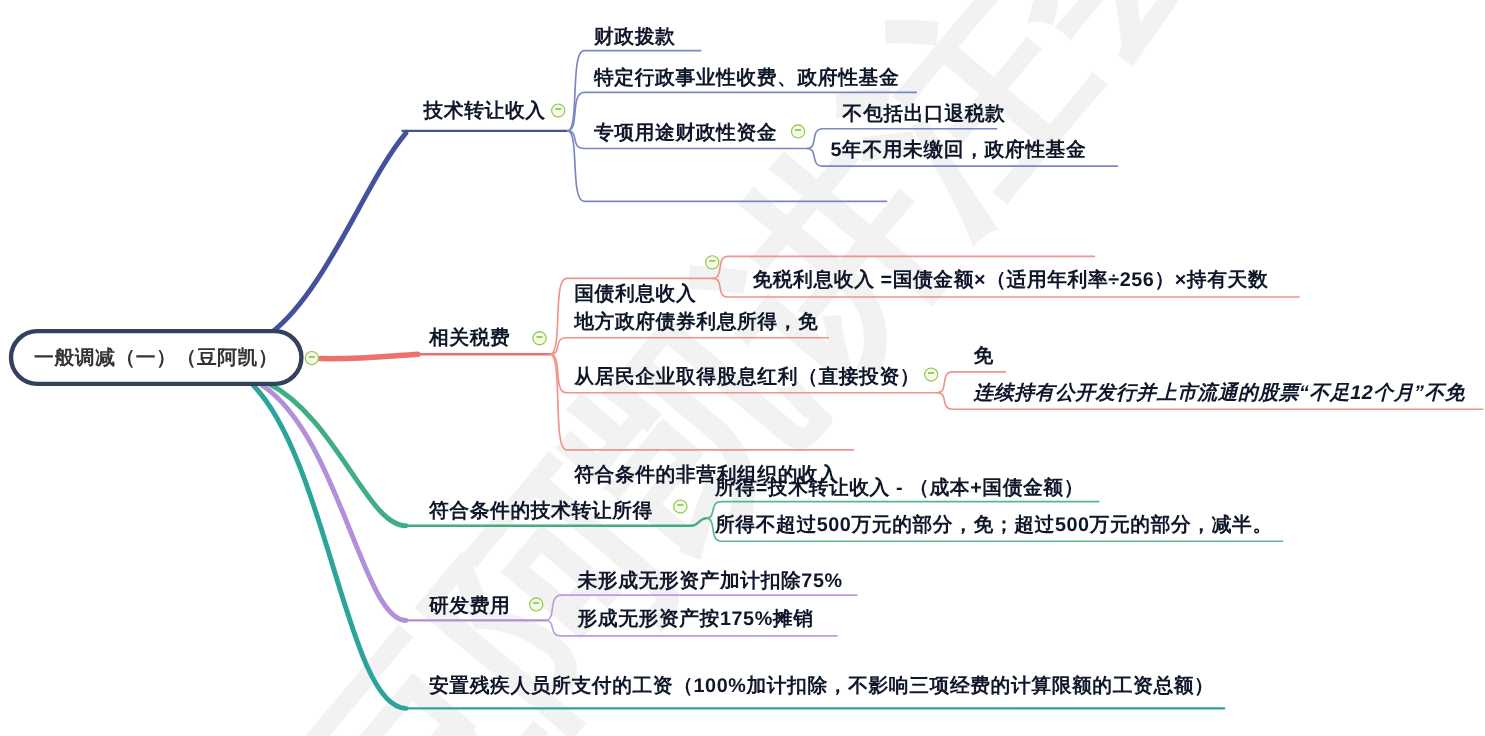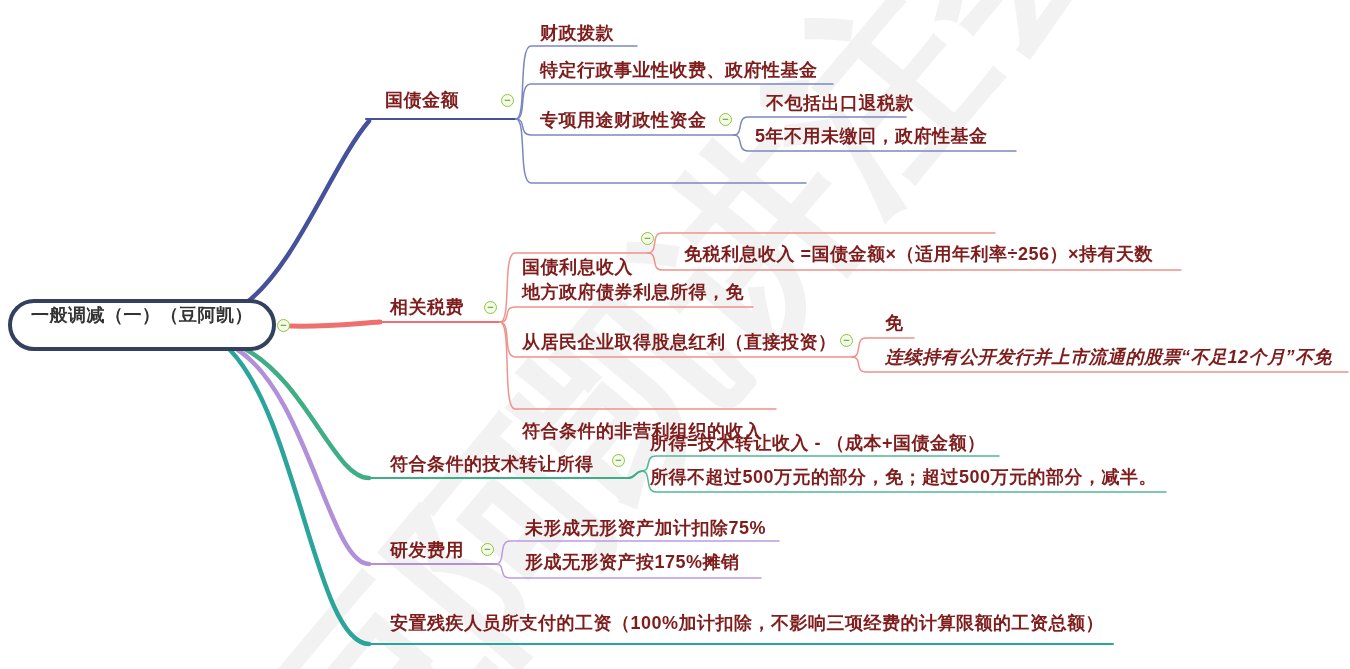--- a/index.html
+++ b/index.html
@@ -8,27 +8,27 @@
     font-family:"Liberation Sans","DejaVu Sans",sans-serif;
   }
   .watermark{
     position:absolute;left:690px;top:320px;
     transform:translate(-50%,-50%) rotate(-50deg);
     font-size:200px;font-weight:bold;color:rgba(90,90,90,0.08);
     white-space:nowrap;letter-spacing:-6px;z-index:1;user-select:none;
   }
   svg.edges{position:absolute;left:0;top:0;z-index:2;}
   .topic{
-    position:absolute;font-size:18px;font-weight:bold;color:#7f1d1d;
+    position:absolute;font-size:18px;font-weight:bold;color:#0f172a;
     white-space:nowrap;letter-spacing:0.5px;line-height:22px;z-index:3;
   }
   .root-pill{
     position:absolute;left:8px;top:299px;width:268px;height:52px;
     border:4px solid #33415e;border-radius:30px;background:#fff;
-    display:flex;align-items:flex-start;justify-content:center;
+    display:flex;align-items:center;justify-content:center;
     font-size:18px;font-weight:bold;color:#333;letter-spacing:0.5px;
     z-index:3;box-sizing:border-box;
   }
   .cicon{
     position:absolute;width:13px;height:13px;border-radius:50%;
     background:#f4fbe9;border:1px solid #8cc63f;color:#76b236;
     font-size:11px;line-height:10px;text-align:center;font-weight:bold;
     z-index:4;box-sizing:border-box;cursor:pointer;
   }
 </style>
@@ -91,21 +91,21 @@
       <path stroke-width="4.5" d="M 230,350 C 298,420 316,643 369,644"></path>
       <path stroke-width="2" d="M 366,644 L 1113,644"></path>
     </g>
   </svg>
 
   <div class="root-pill">
     <span>一般调减（一）（豆阿凯）</span>
   </div>
   <div class="cicon" style="left:277px;top:319px;">−</div>
 
-  <div class="topic" style="left:385px;top:89px;">国债金额</div>
+  <div class="topic" style="left:385px;top:89px;">技术转让收入</div>
   <div class="cicon" style="left:501px;top:94px;">−</div>
   <div class="topic" style="left:540px;top:22px;">财政拨款</div>
   <div class="topic" style="left:540px;top:109px;">专项用途财政性资金</div>
   <div class="topic" style="left:540px;top:59px;">特定行政事业性收费、政府性基金</div>
   <div class="cicon" style="left:719px;top:113px;">−</div>
   <div class="topic" style="left:766px;top:92px;">不包括出口退税款</div>
   <div class="topic" style="left:755px;top:125px;">5年不用未缴回，政府性基金</div>
 
   <div class="topic" style="left:390px;top:296px;">相关税费</div>
   <div class="cicon" style="left:484px;top:301px;">−</div>

